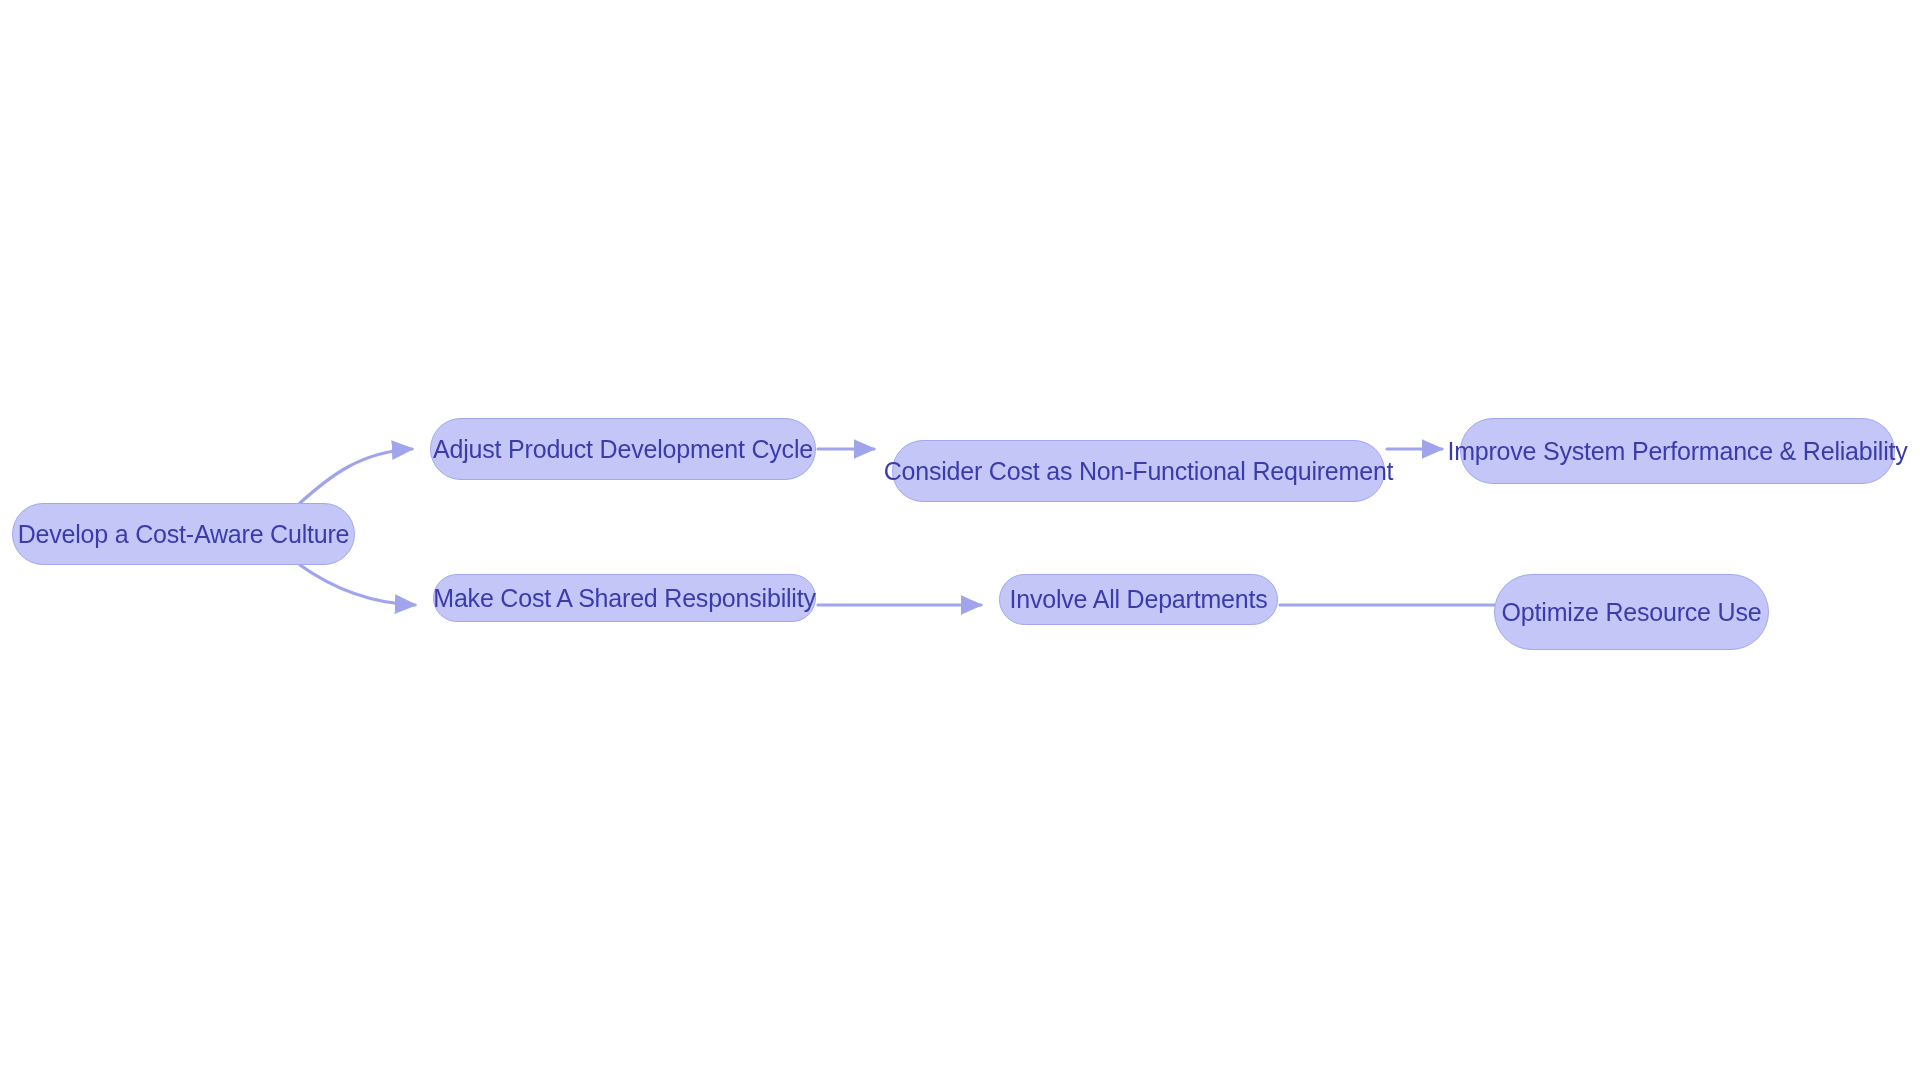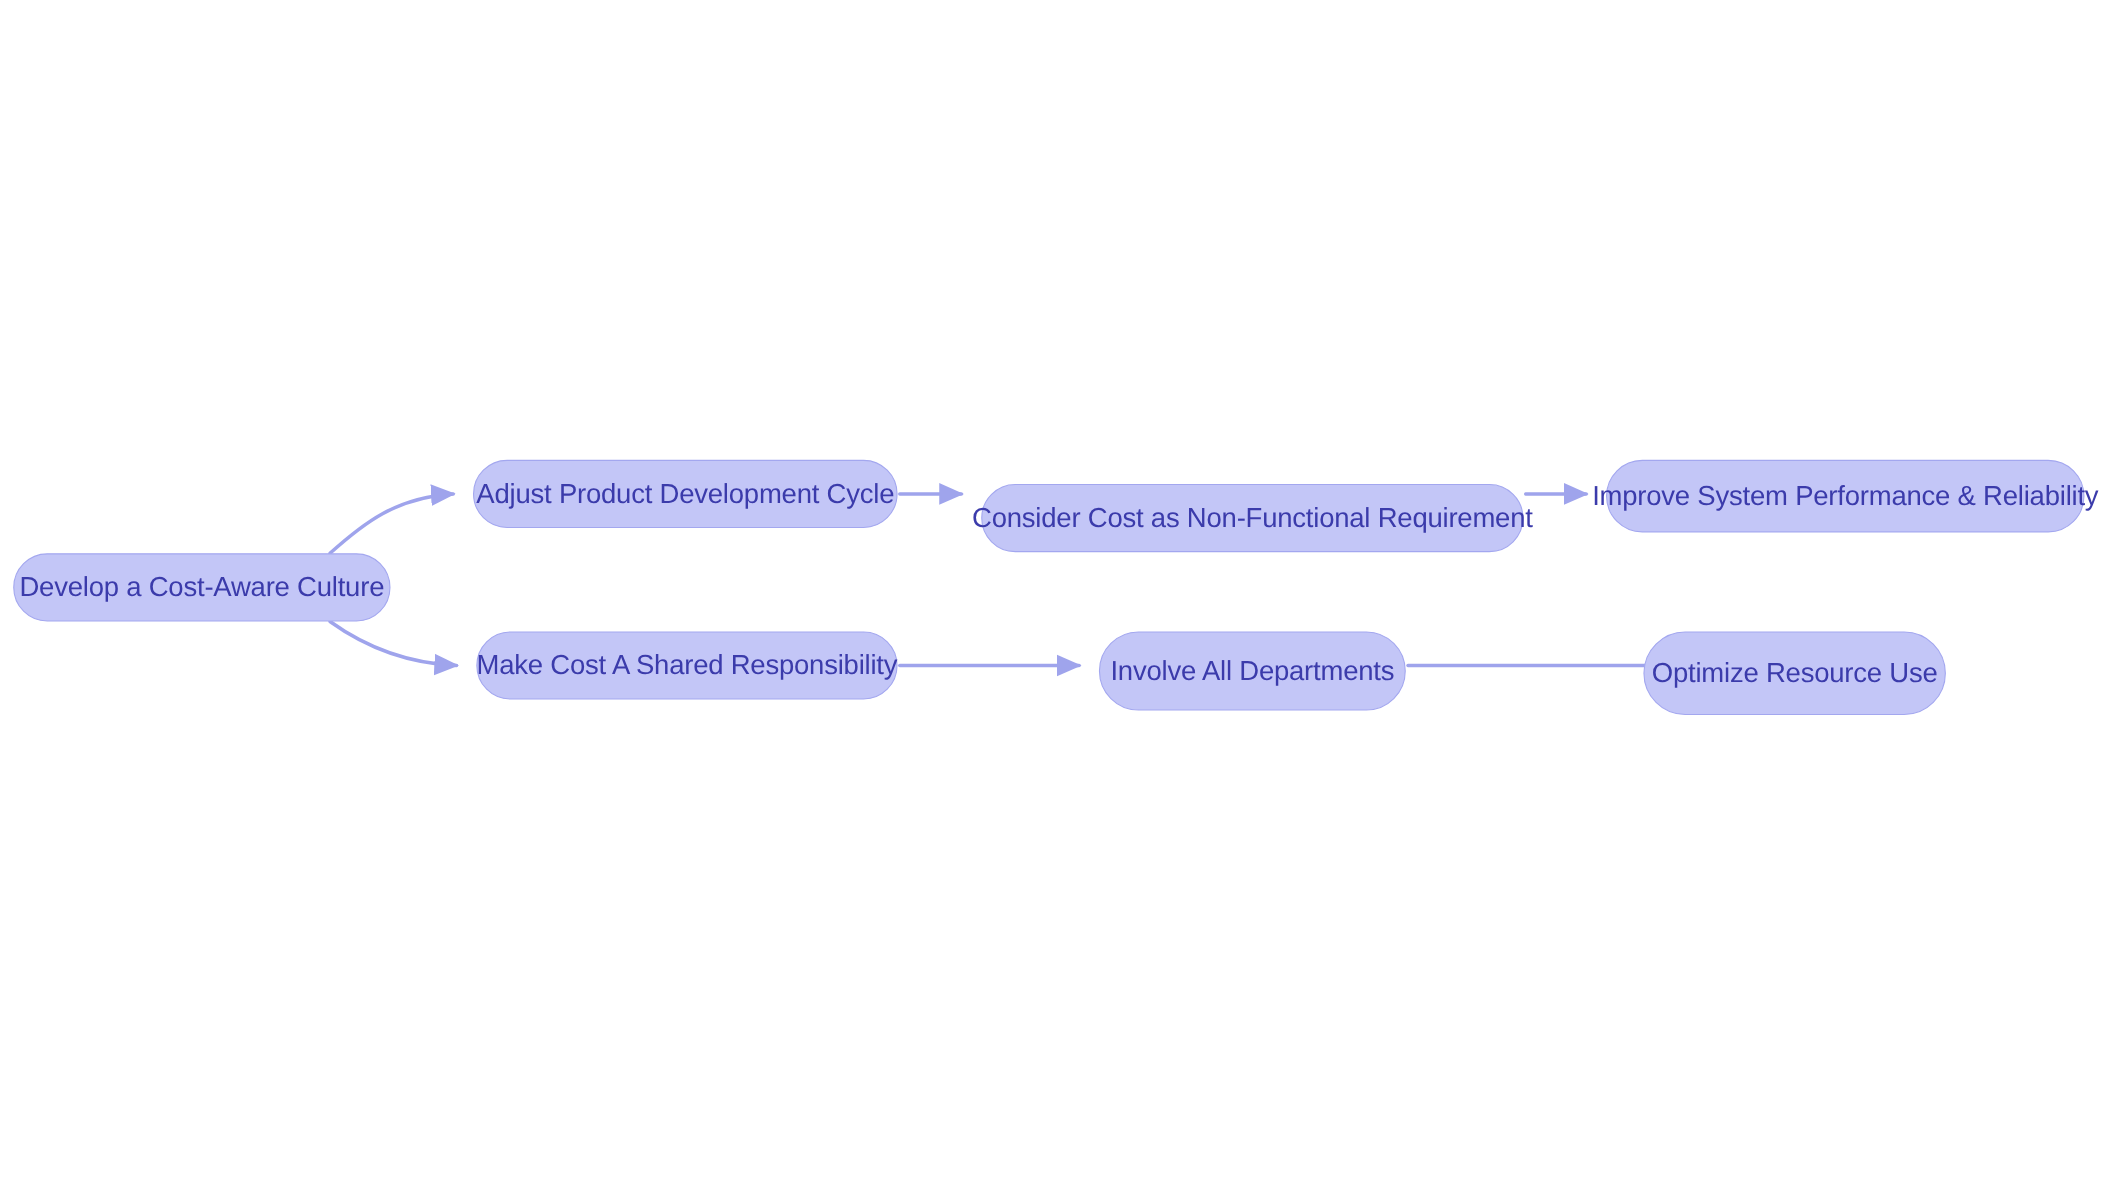--- a/index.html
+++ b/index.html
@@ -82,25 +82,25 @@
   </div>
 
   <div class="node" style="left:892px; top:440px; width:493px; height:62px;">
     <span class="node-label">Consider Cost as Non-Functional Requirement</span>
   </div>
 
   <div class="node" style="left:1460px; top:418px; width:435px; height:66px;">
     <span class="node-label">Improve System Performance &amp; Reliability</span>
   </div>
 
-  <div class="node" style="left:433px; top:574px; width:383px; height:62px;">
+  <div class="node" style="left:433px; top:574px; width:383px; height:48px;">
     <span class="node-label">Make Cost A Shared Responsibility</span>
   </div>
 
-  <div class="node" style="left:999px; top:574px; width:279px; height:72px;">
+  <div class="node" style="left:999px; top:574px; width:279px; height:51px;">
     <span class="node-label">Involve All Departments</span>
   </div>
 
   <div class="node" style="left:1494px; top:574px; width:275px; height:76px;">
     <span class="node-label">Optimize Resource Use</span>
   </div>
 
 </div>
 
 </body></html>

